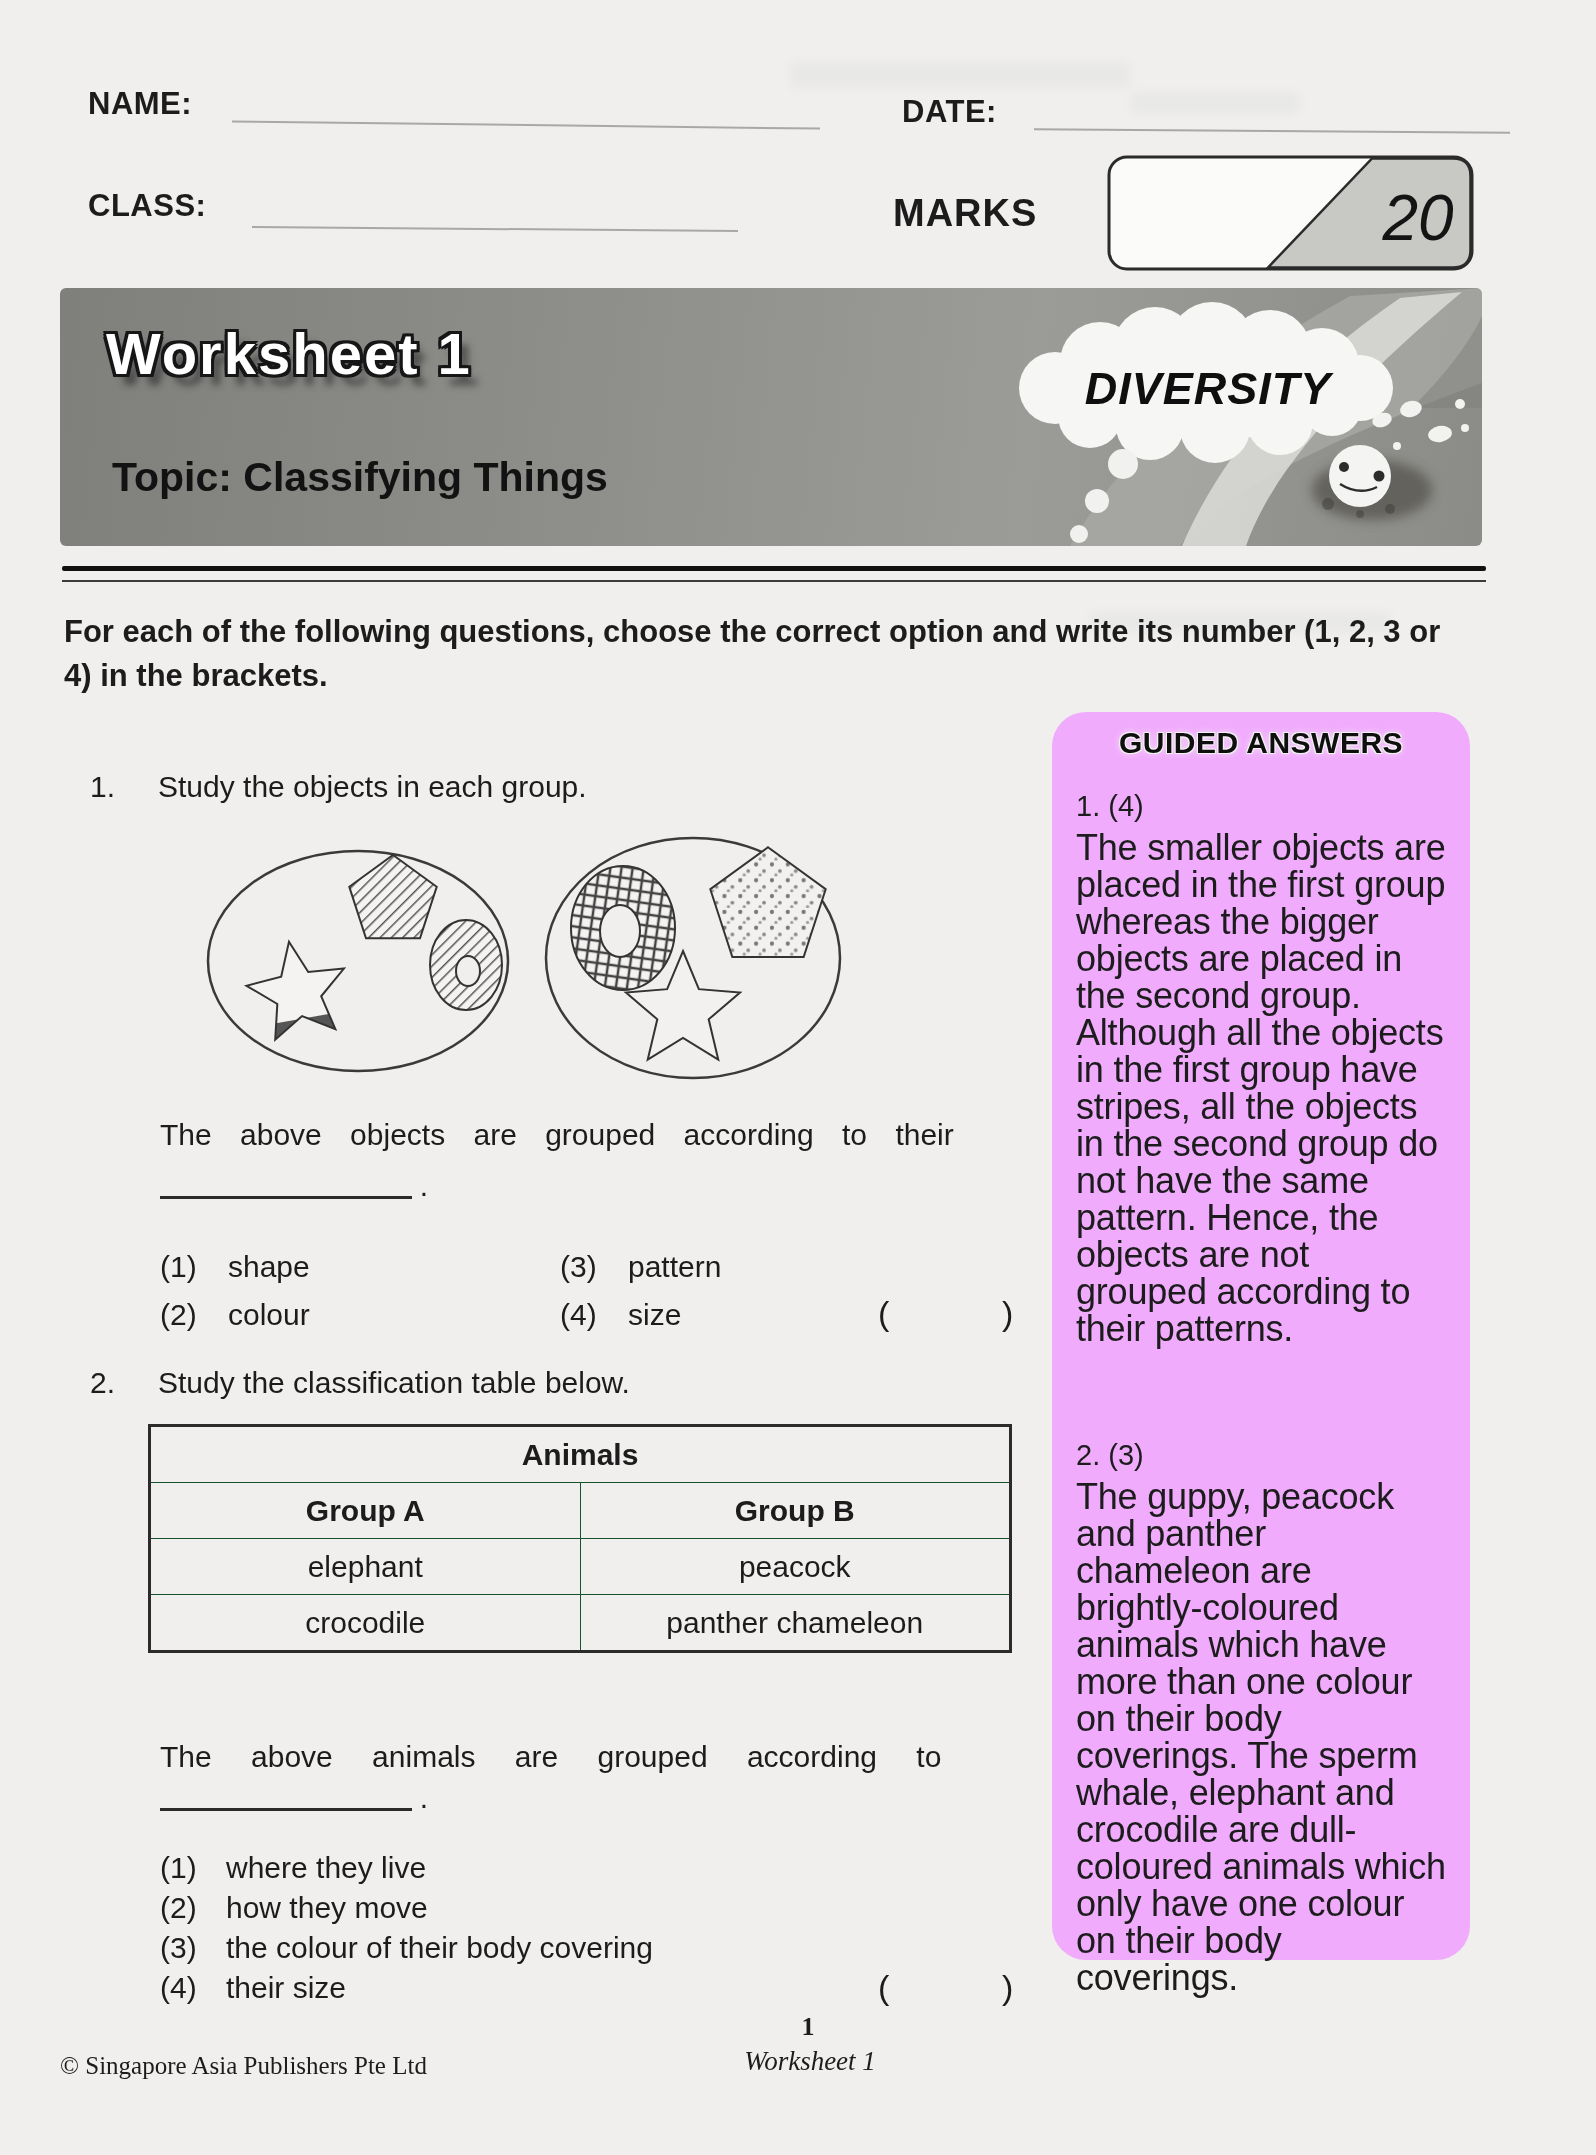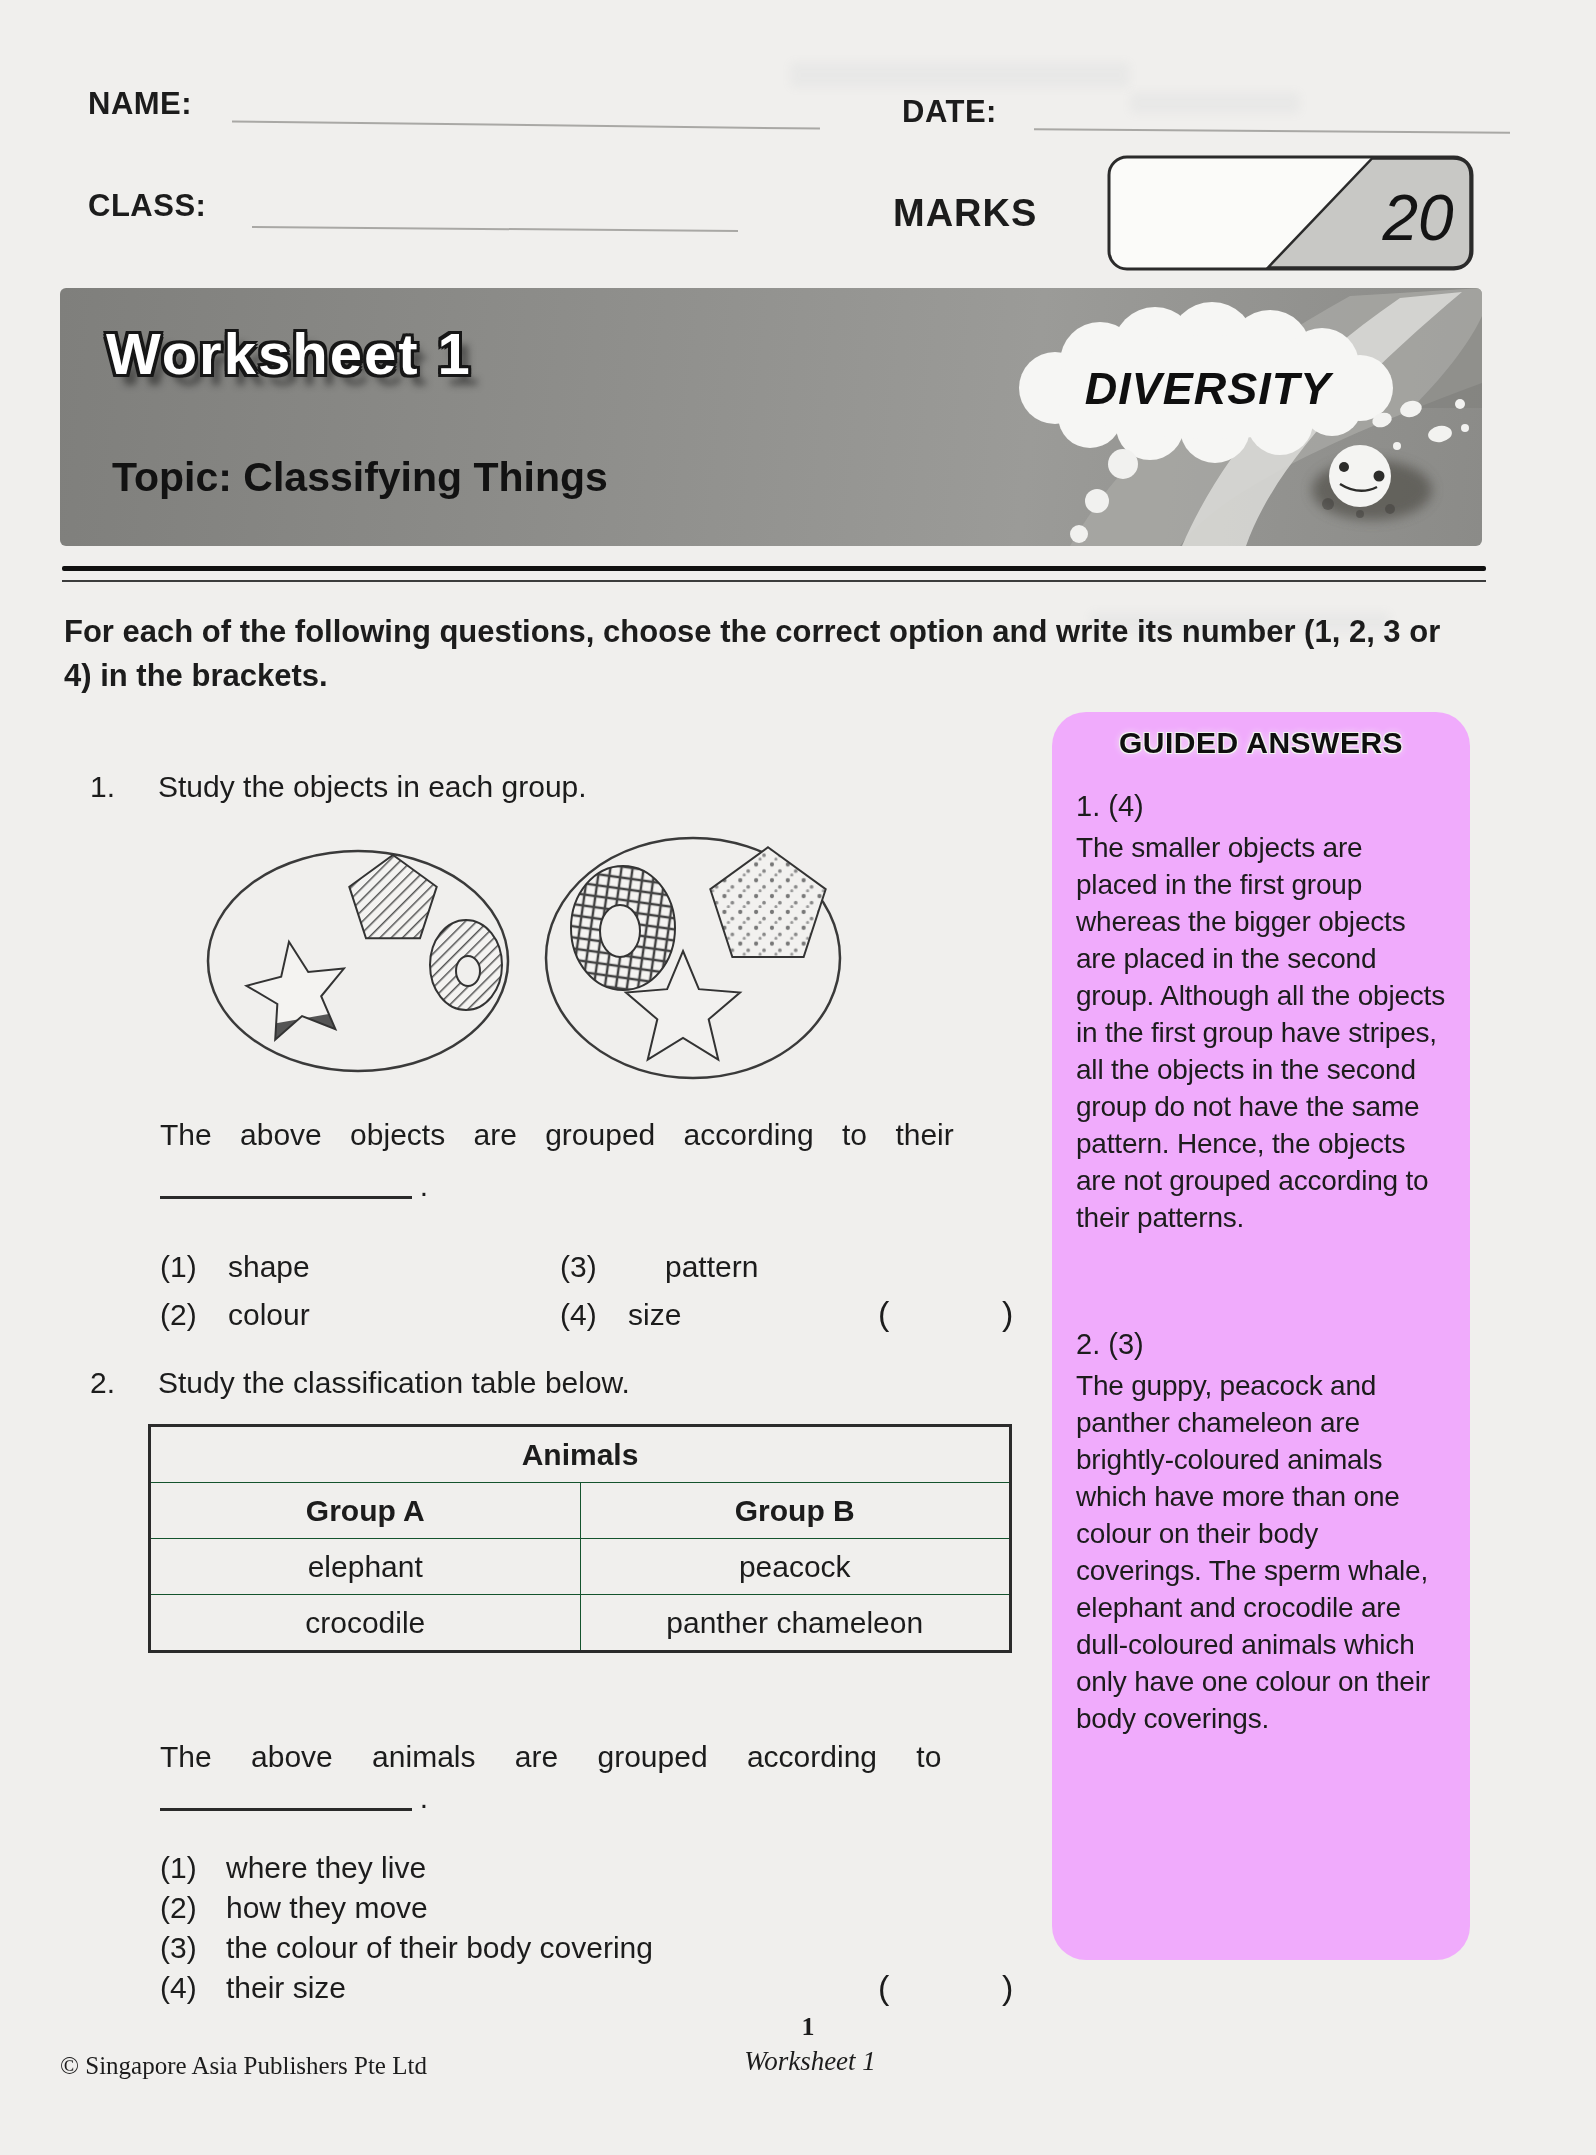--- a/index.html
+++ b/index.html
@@ -50,21 +50,21 @@
   
   #answers-panel{
     left:1052px;top:712px;width:418px;height:1248px;background:#f0abfc;border-radius:34px;
   }
   .ga-title{
     margin-top:14px;text-align:center;font-size:30px;font-weight:bold;color:#0f0f0f;letter-spacing:.5px;
     text-shadow:0 0 7px #f5f5f3,1px 1px 0 #f0f0ee,-1px -1px 0 #f0f0ee,1px -1px 0 #f0f0ee,-1px 1px 0 #f0f0ee;
   }
   .ga-body{padding:0 24px;}
   .ga-label{margin-top:30px;font-size:29px;font-weight:normal;}
-  .ga-text{margin-top:6px;font-size:28px;line-height:37px;letter-spacing:-.2px;}
+  .ga-text{margin-top:6px;font-size:36px;line-height:37px;letter-spacing:-.2px;}
   .ga-item2{margin-top:92px;}
   
   .footer-serif{font-family:"Liberation Serif",serif;}
   .bleed{background:#8b96a0;opacity:.07;filter:blur(5px);border-radius:4px;}
 </style>
 </head>
 <body>
 
 <div id="page">
 
@@ -198,21 +198,21 @@
   </div>
 
   <div class="abs statement" style="left:160px;top:1118px;width:860px;word-spacing:20px;">The above objects are grouped according to their</div>
   <div class="abs blank" style="left:160px;top:1160px;width:252px;height:36px;">
     <span class="period">.</span>
   </div>
 
   <div class="abs opt-num" style="left:160px;top:1250px;">(1)</div>
   <div class="abs opt-text" style="left:228px;top:1250px;">shape</div>
   <div class="abs opt-num" style="left:560px;top:1250px;">(3)</div>
-  <div class="abs opt-text" style="left:628px;top:1250px;margin-left:37px;">pattern</div>
+  <div class="abs opt-text" style="left:628px;top:1250px;">pattern</div>
   <div class="abs opt-num" style="left:160px;top:1298px;">(2)</div>
   <div class="abs opt-text" style="left:228px;top:1298px;">colour</div>
   <div class="abs opt-num" style="left:560px;top:1298px;">(4)</div>
   <div class="abs opt-text" style="left:628px;top:1298px;">size</div>
   <div class="abs bracket" style="left:878px;top:1294px;">(</div>
   <div class="abs bracket" style="left:1002px;top:1294px;">)</div>
 
   <div class="abs q-num" style="left:90px;top:1366px;">2.</div>
   <div class="abs q-prompt" style="left:158px;top:1366px;">Study the classification table below.</div>
 

